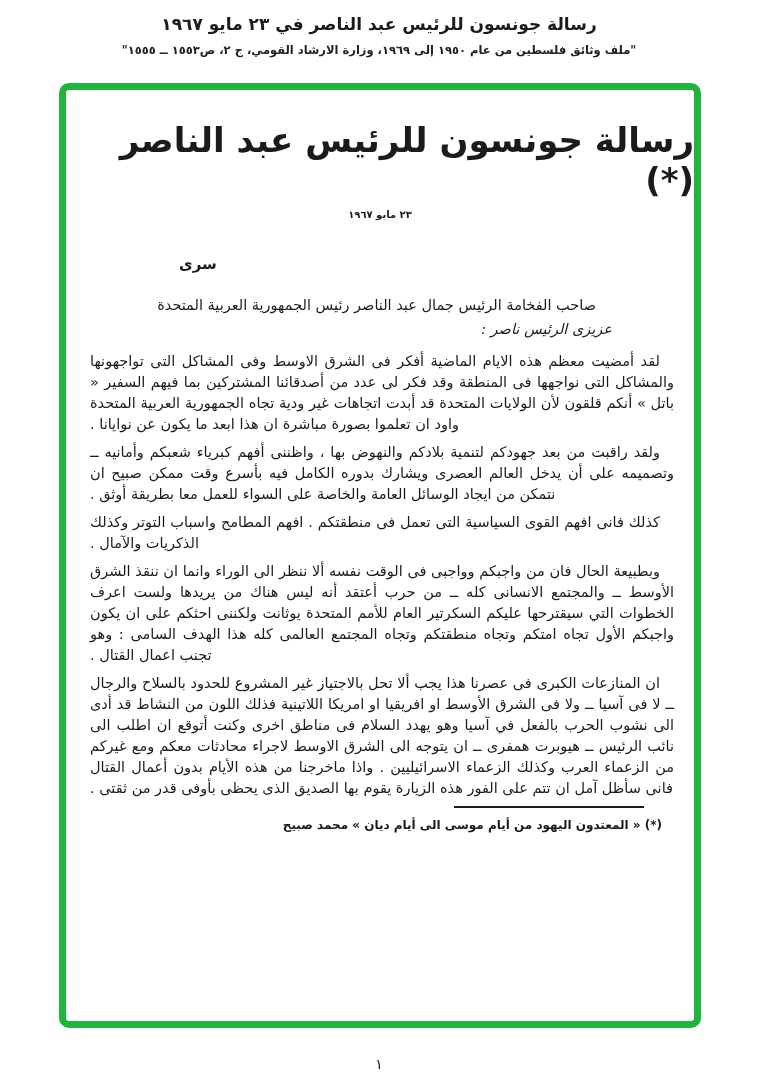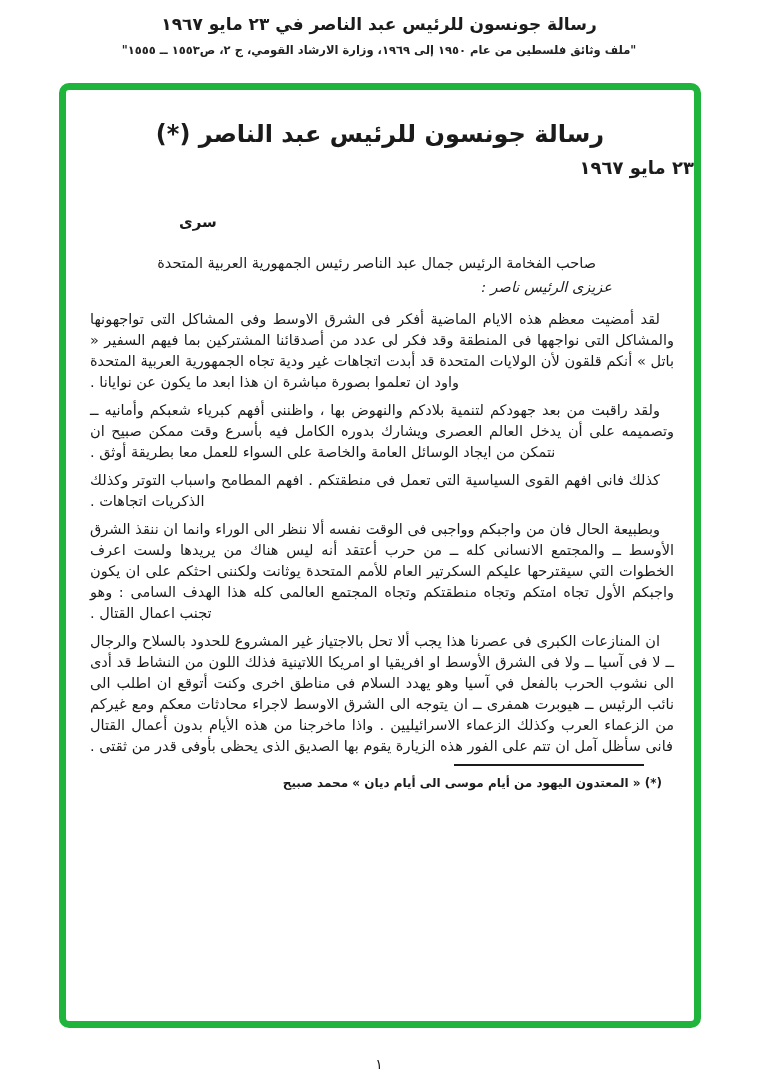--- a/index.html
+++ b/index.html
@@ -41,28 +41,29 @@
     position:absolute;
     left:59px; top:83px;
     width:642px; height:945px;
     border:7px solid var(--border_green);
     border-radius:10px;
     background:var(--paper);
   }
 
   .doc-title{
     margin-top:30px;
-    text-align:center;
-    font-size:24px;
+    text-align:right;
+    font-size:34px;
     font-weight:bold;
     letter-spacing:-0.5px;
   }
   .doc-date{
     margin-top:9px;
-    font-size:18px;
+    text-align:center;
+    font-size:10px;
     font-weight:bold;
   }
 
   .content{
     padding:0 20px 0 24px;
     font-size:14.5px;
     line-height:21px;
   }
 
   .classification{
@@ -131,21 +132,21 @@
     <div class="content">
 
       <div class="classification">سرى</div>
 
       <div class="salutation1">صاحب الفخامة الرئيس جمال عبد الناصر رئيس الجمهورية العربية المتحدة</div>
 
       <div class="salutation2">عزيزى الرئيس ناصر :</div>
 
       <p class="body-p">لقد أمضيت معظم هذه الايام الماضية أفكر فى الشرق الاوسط وفى المشاكل التى تواجهونها والمشاكل التى نواجهها فى المنطقة وقد فكر لى عدد من أصدقائنا المشتركين بما فيهم السفير « باتل » أنكم قلقون لأن الولايات المتحدة قد أبدت اتجاهات غير ودية تجاه الجمهورية العربية المتحدة واود ان تعلموا بصورة مباشرة ان هذا ابعد ما يكون عن نوايانا .</p>
       <p class="body-p">ولقد راقبت من بعد جهودكم لتنمية بلادكم والنهوض بها ، واظننى أفهم كبرياء شعبكم وأمانيه ــ وتصميمه على أن يدخل العالم العصرى ويشارك بدوره الكامل فيه بأسرع وقت ممكن صبيح ان نتمكن من ايجاد الوسائل العامة والخاصة على السواء للعمل معا بطريقة أوثق .</p>
-      <p class="body-p">كذلك فانى افهم القوى السياسية التى تعمل فى منطقتكم . افهم المطامح واسباب التوتر وكذلك الذكريات اتجاهات .</p>
+      <p class="body-p">كذلك فانى افهم القوى السياسية التى تعمل فى منطقتكم . افهم المطامح واسباب التوتر وكذلك الذكريات والآمال .</p>
       <p class="body-p">وبطبيعة الحال فان من واجبكم وواجبى فى الوقت نفسه ألا ننظر الى الوراء وانما ان ننقذ الشرق الأوسط ــ والمجتمع الانسانى كله ــ من حرب أعتقد أنه ليس هناك من يريدها ولست اعرف الخطوات التي سيقترحها عليكم السكرتير العام للأمم المتحدة يوثانت ولكننى احثكم على ان يكون واجبكم الأول تجاه امتكم وتجاه منطقتكم وتجاه المجتمع العالمى كله هذا الهدف السامى : وهو تجنب اعمال القتال .</p>
       <p class="body-p">ان المنازعات الكبرى فى عصرنا هذا يجب ألا تحل بالاجتياز غير المشروع للحدود بالسلاح والرجال ــ لا فى آسيا ــ ولا فى الشرق الأوسط او افريقيا او امريكا اللاتينية فذلك اللون من النشاط قد أدى الى نشوب الحرب بالفعل في آسيا وهو يهدد السلام فى مناطق اخرى وكنت أتوقع ان اطلب الى نائب الرئيس ــ هيوبرت همفرى ــ ان يتوجه الى الشرق الاوسط لاجراء محادثات معكم ومع غيركم من الزعماء العرب وكذلك الزعماء الاسرائيليين . واذا ماخرجنا من هذه الأيام بدون أعمال القتال فانى سأظل آمل ان تتم على الفور هذه الزيارة يقوم بها الصديق الذى يحظى بأوفى قدر من ثقتى .</p>
 
       <div class="fn-sep"></div>
 
       <div class="footnote">(*) « المعتدون اليهود من أيام موسى الى أيام ديان » محمد صبيح</div>
     </div>
   </div>
 
   <div class="page-number">١</div>

